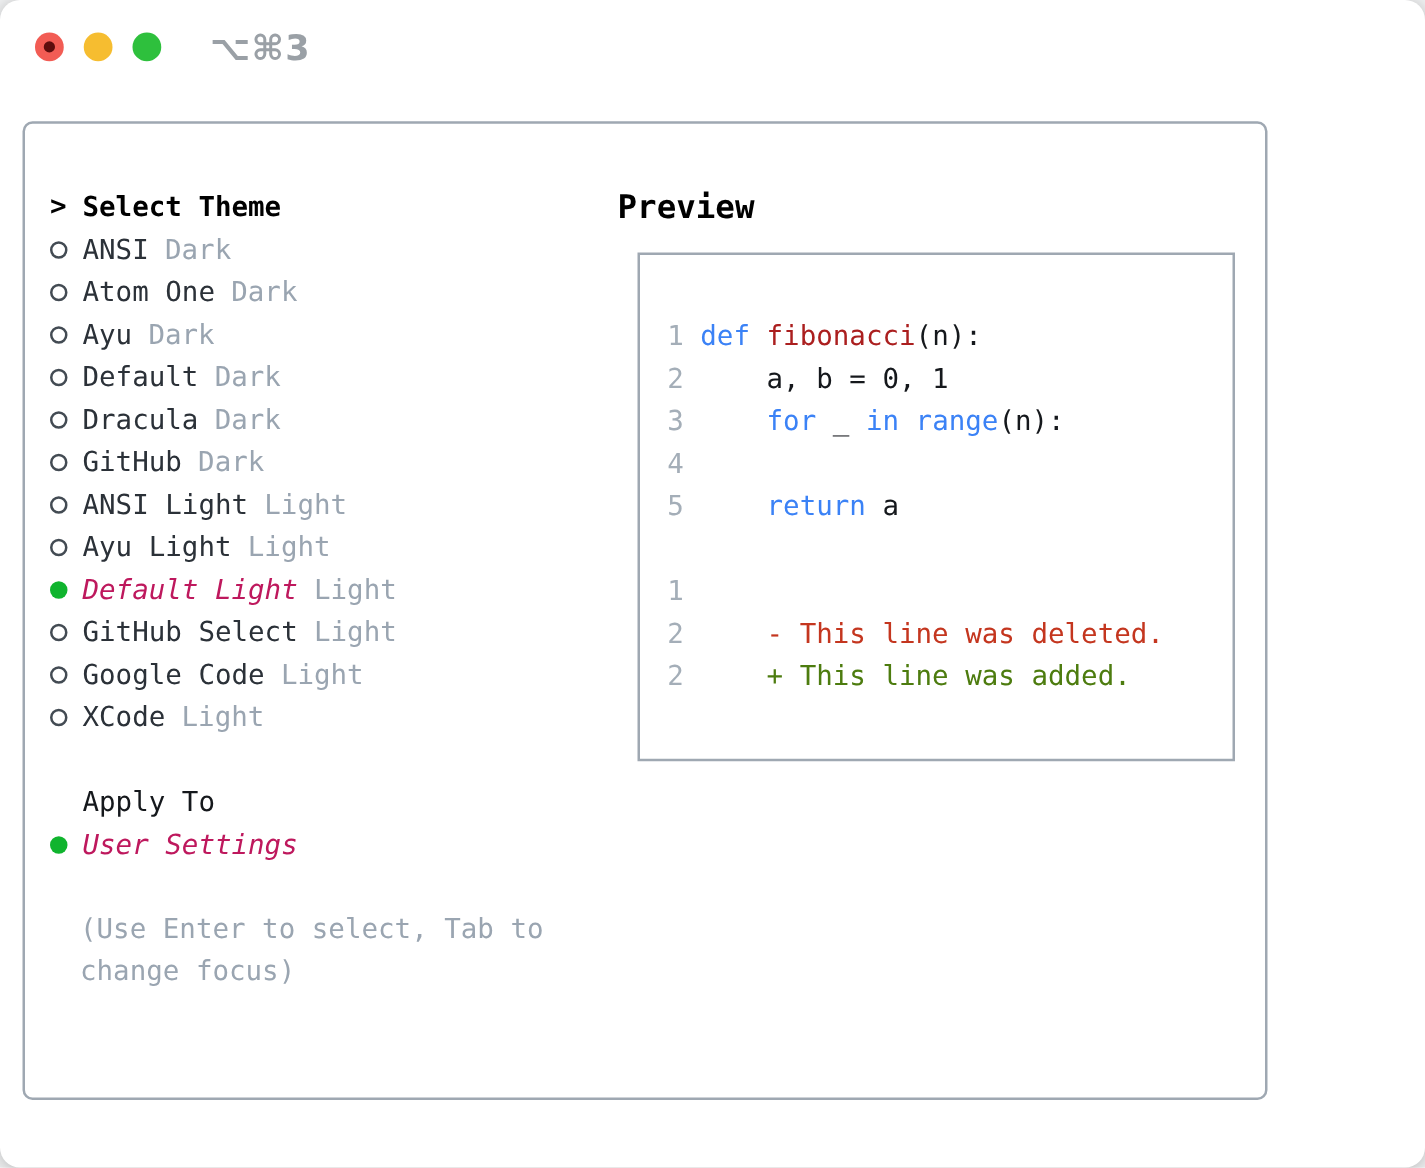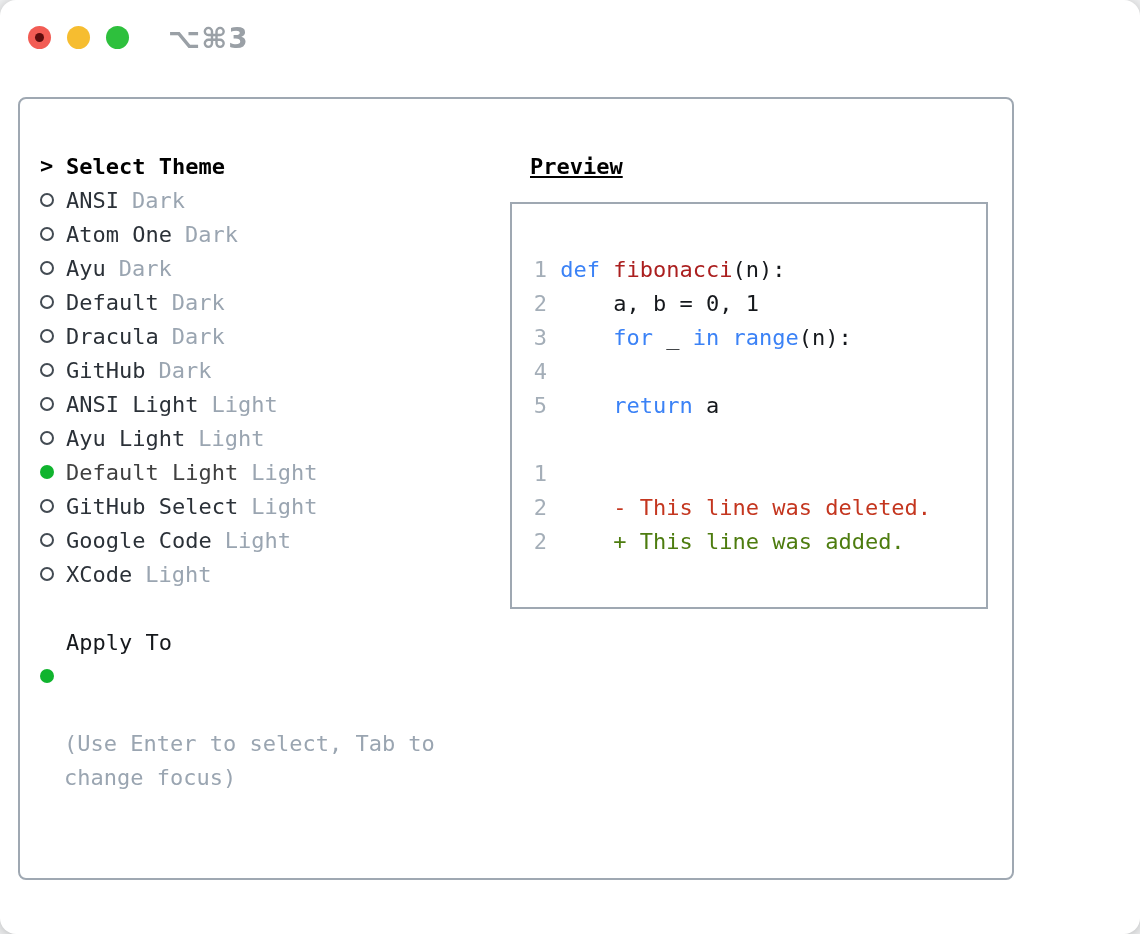--- a/index.html
+++ b/index.html
@@ -39,28 +39,28 @@
     box-sizing:border-box; border-radius:50%;
   }
   .marker.radio { border:2px solid #434b53; }
   .marker.radio.sel { border:none; background:#10b42e; }
   .marker.prompt {
     border:none; border-radius:0; font-weight:700; color:#000;
     font-size:22px; line-height:14px; display:flex; align-items:center;
   }
   .lbl.header { font-weight:700; color:#000; }
   .lbl.applyhdr { color:#15181c; }
-  .lbl.sel-label { color:#404040; }
+  .lbl.sel-label { color:#be185d;font-style:italic; }
   .variant { color:#9aa5b1; margin-left:13px; }
   .spacer { height:34px; }
   .hint { width:400px; font-size:22px; line-height:34px; color:#9aa5b1;margin-left:24px; }
   
   .preview-heading {
-    position:absolute; left:510px; top:50px; height:34px; display:flex; align-items:center;
-    font-size:22px; font-weight:700; color:#000;text-decoration:underline;
+    position:absolute; left:474px; top:50px; height:34px; display:flex; align-items:center;
+    font-size:26px; font-weight:700; color:#000;
   }
   .preview-box {
     position:absolute; left:490px; top:103px; width:478px; height:407px;
     border:2px solid #9fa8b2; box-sizing:border-box; background:#fff;
     padding:48px 0 0 8px; overflow:hidden;
   }
   .pline { display:flex; align-items:center; height:34px; font-size:22px; }
   .pline .ln { width:27px; text-align:right; color:#a4aeb8; flex:0 0 27px; }
   .pline .codetext { white-space:pre; }
   .c-p   { color:#15181c; }
@@ -154,20 +154,21 @@
     <div class="spacer"></div>
 
     <div class="row">
       <span class="marker"></span>
       <span class="lbl applyhdr">Apply To</span>
     </div>
 
     <div id="apply-list">
         <div class="row">
           <span class="marker radio sel"></span>
+          <span class="lbl sel-label">User Settings</span>
         </div>
       </div>
 
     <div class="spacer"></div>
 
     <div class="hint">(Use Enter to select, Tab to change focus)</div>
   </div>
 
   <div class="preview-heading">Preview</div>
 

